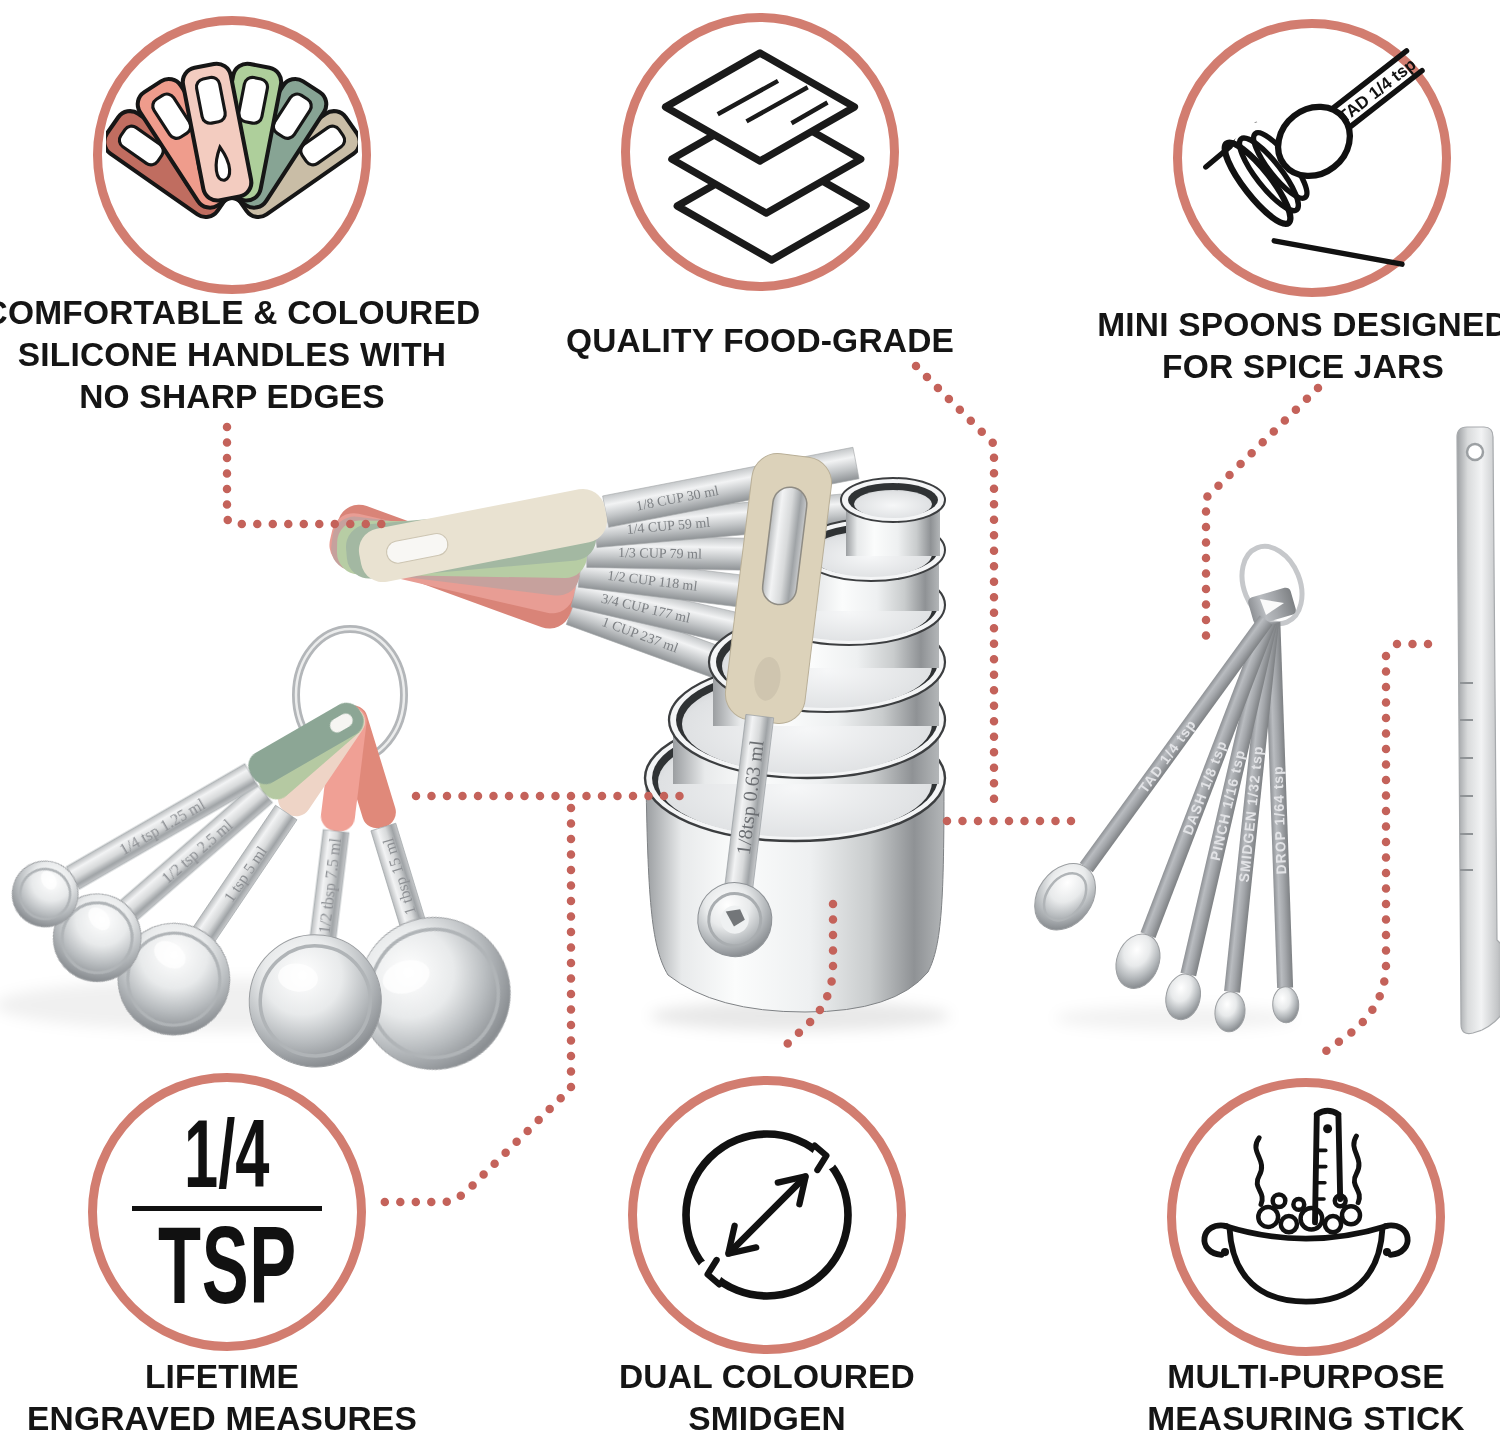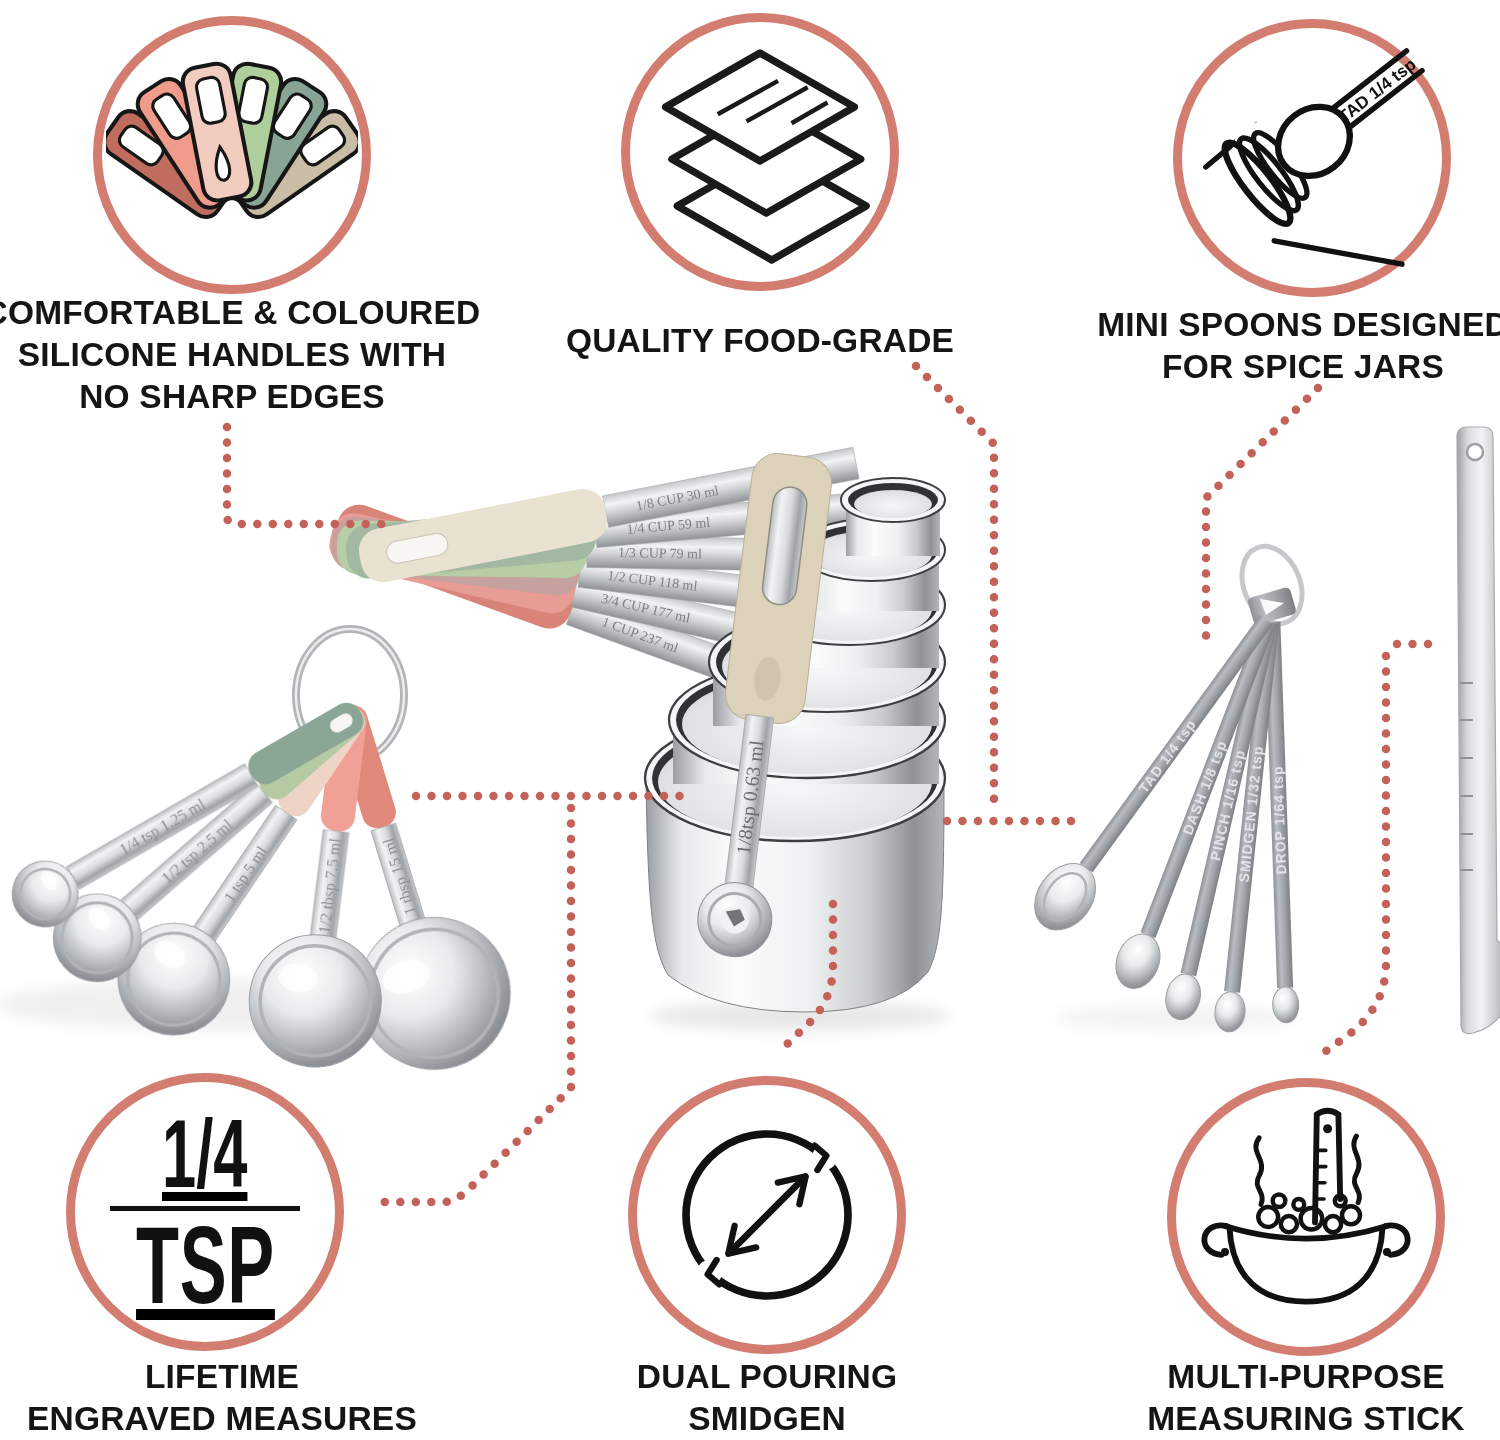--- a/index.html
+++ b/index.html
@@ -329,21 +329,21 @@
         <ellipse cx="-10" cy="0" rx="14" ry="50" stroke-width="6"></ellipse>
         <ellipse cx="6" cy="0" rx="13" ry="45" stroke-width="6"></ellipse>
         <ellipse cx="52" cy="2" rx="42" ry="36" fill="#fff" stroke-width="7"></ellipse>
         <path d="M90,-14 L195,-14 M92,14 L195,14" stroke-width="6"></path>
         <text x="142" y="7" text-anchor="middle" font-family="Liberation Sans,sans-serif" font-size="19" font-weight="bold" fill="#111" stroke="none">TAD 1/4 tsp</text>
       </g>
     </g>
   </svg>
 </div>
 
-<div class="ring" style="left:66px;top:1073px;text-decoration:underline;">
+<div class="ring" style="left:88px;top:1073px;">
   <div class="badge">
     <span class="num">1/4</span>
     <div class="badge-line"></div>
     <span class="den">TSP</span>
   </div>
 </div>
 
 <div class="ring" style="left:628px;top:1076px;">
   <svg width="252" height="252" viewBox="0 0 280 280">
     <circle cx="140" cy="140" r="90" fill="none" stroke="#111" stroke-width="8.5"></circle>
@@ -397,21 +397,21 @@
 </div>
 <div class="caption" style="left:1023px;top:304px;">
   <div>MINI SPOONS DESIGNED</div>
   <div>FOR SPICE JARS</div>
 </div>
 <div class="caption" style="left:-58px;top:1356px;">
   <div>LIFETIME</div>
   <div>ENGRAVED MEASURES</div>
 </div>
 <div class="caption" style="left:487px;top:1356px;">
-  <div>DUAL POURING</div>
+  <div>DUAL COLOURED</div>
   <div>SMIDGEN</div>
 </div>
 <div class="caption" style="left:1026px;top:1356px;">
   <div>MULTI-PURPOSE</div>
   <div>MEASURING STICK</div>
 </div>
 
 </div>
 
 </body></html>

